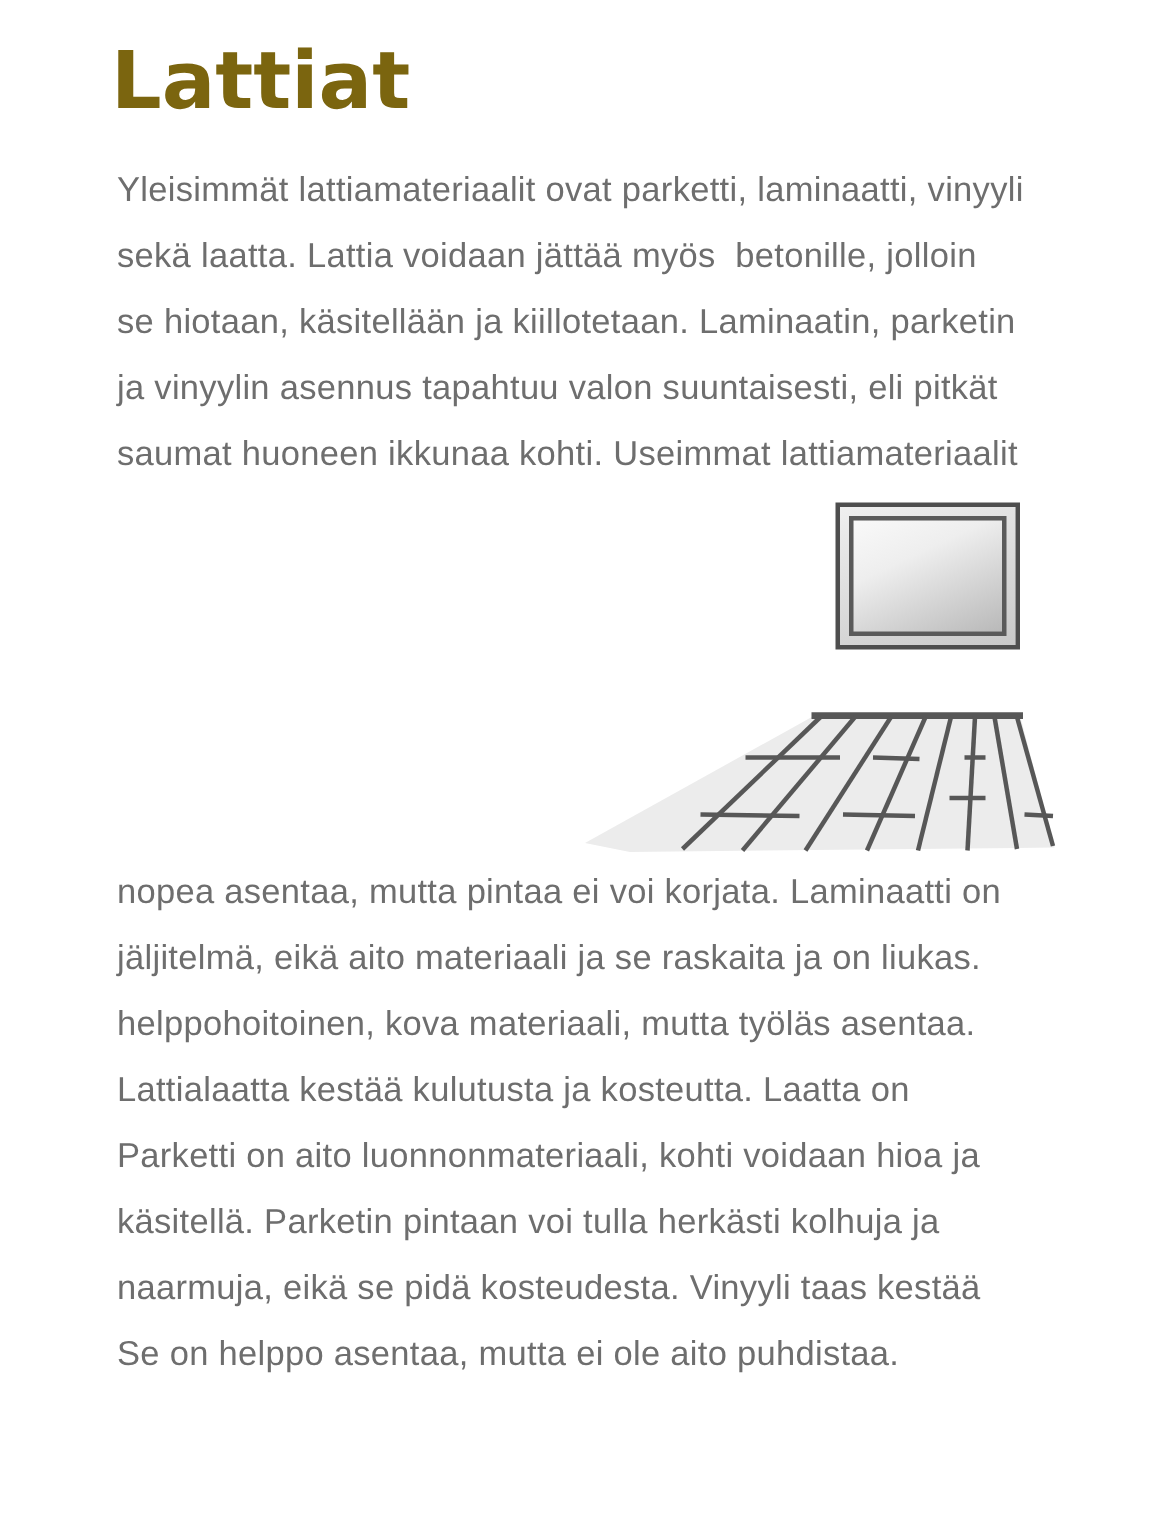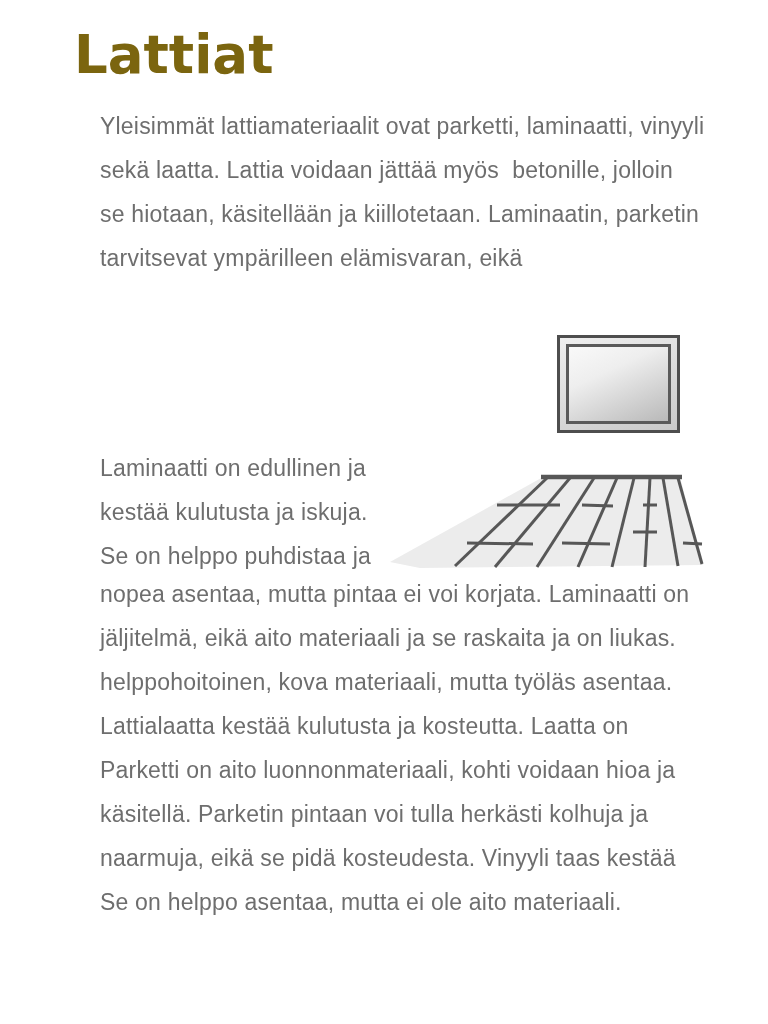--- a/index.html
+++ b/index.html
@@ -14,21 +14,20 @@
     position:absolute;left:74px;top:24px;
     font-size:53px;font-weight:bold;letter-spacing:0px;
     color:var(--title-color,#7b650f);
     font-family:"DejaVu Sans","Liberation Sans",sans-serif;
   }
   .bodyblock{position:absolute;left:78px;}
   .bodyline{
     height:44px;line-height:44px;white-space:pre;
     font-size:23px;letter-spacing:0.2px;
     color:var(--body-text-color,#6e6e6e);
-    margin-left:22px;
   }
   #para1{top:104px;}
   #para2{top:446px;}
   #para3{top:572px;}
   .tile{
     position:absolute;left:557px;top:335px;
     width:123px;height:98px;box-sizing:border-box;
     border:3px solid #4e4e4e;
     background:linear-gradient(160deg,#efefef,#c9c9c9);
     padding:6px;
@@ -50,32 +49,28 @@
 <body>
 
 <div class="page">
 
   <div class="page-title">Lattiat</div>
 
   <div class="bodyblock" id="para1">
     <div class="bodyline">Yleisimmät lattiamateriaalit ovat parketti, laminaatti, vinyyli</div>
     <div class="bodyline">sekä laatta. Lattia voidaan jättää myös  betonille, jolloin</div>
     <div class="bodyline">se hiotaan, käsitellään ja kiillotetaan. Laminaatin, parketin</div>
-    <div class="bodyline">tarvitsevat ympärilleen elämisvaran, eikä</div>
+    <div class="bodyline">ja vinyylin asennus tapahtuu valon suuntaisesti, eli pitkät</div>
+    <div class="bodyline">saumat huoneen ikkunaa kohti. Useimmat lattiamateriaalit</div>
   </div>
 
   <div class="tile">
     <div class="tile-inner"></div>
   </div>
 
-  <div class="bodyblock" id="para2">
-    <div class="bodyline">Laminaatti on edullinen ja</div>
-    <div class="bodyline">kestää kulutusta ja iskuja.</div>
-    <div class="bodyline">Se on helppo puhdistaa ja</div>
-  </div>
 
   <svg class="floor" viewBox="0 0 325 103">
     <polygon points="5,92 158,7 295,7 318,95 35,98" fill="#ececec"></polygon>
     <g stroke="#575757" stroke-width="3" stroke-linecap="butt" fill="none">
       <line x1="156" y1="7" x2="297" y2="7" stroke-width="4.5"></line>
       <line x1="162" y1="8" x2="70" y2="96"></line>
       <line x1="185" y1="8" x2="110" y2="97"></line>
       <line x1="209" y1="8" x2="152" y2="97"></line>
       <line x1="232" y1="8" x2="193" y2="97"></line>
       <line x1="249" y1="8" x2="227" y2="97"></line>
@@ -93,18 +88,18 @@
   </svg>
 
   <div class="bodyblock" id="para3">
     <div class="bodyline">nopea asentaa, mutta pintaa ei voi korjata. Laminaatti on</div>
     <div class="bodyline">jäljitelmä, eikä aito materiaali ja se raskaita ja on liukas.</div>
     <div class="bodyline">helppohoitoinen, kova materiaali, mutta työläs asentaa.</div>
     <div class="bodyline">Lattialaatta kestää kulutusta ja kosteutta. Laatta on</div>
     <div class="bodyline">Parketti on aito luonnonmateriaali, kohti voidaan hioa ja</div>
     <div class="bodyline">käsitellä. Parketin pintaan voi tulla herkästi kolhuja ja</div>
     <div class="bodyline">naarmuja, eikä se pidä kosteudesta. Vinyyli taas kestää</div>
-    <div class="bodyline">Se on helppo asentaa, mutta ei ole aito materiaali.</div>
+    <div class="bodyline">Se on helppo asentaa, mutta ei ole aito puhdistaa.</div>
   </div>
 
   <div class="footer">© Vesa Virtanen</div>
 
 </div>
 
 </body></html>

